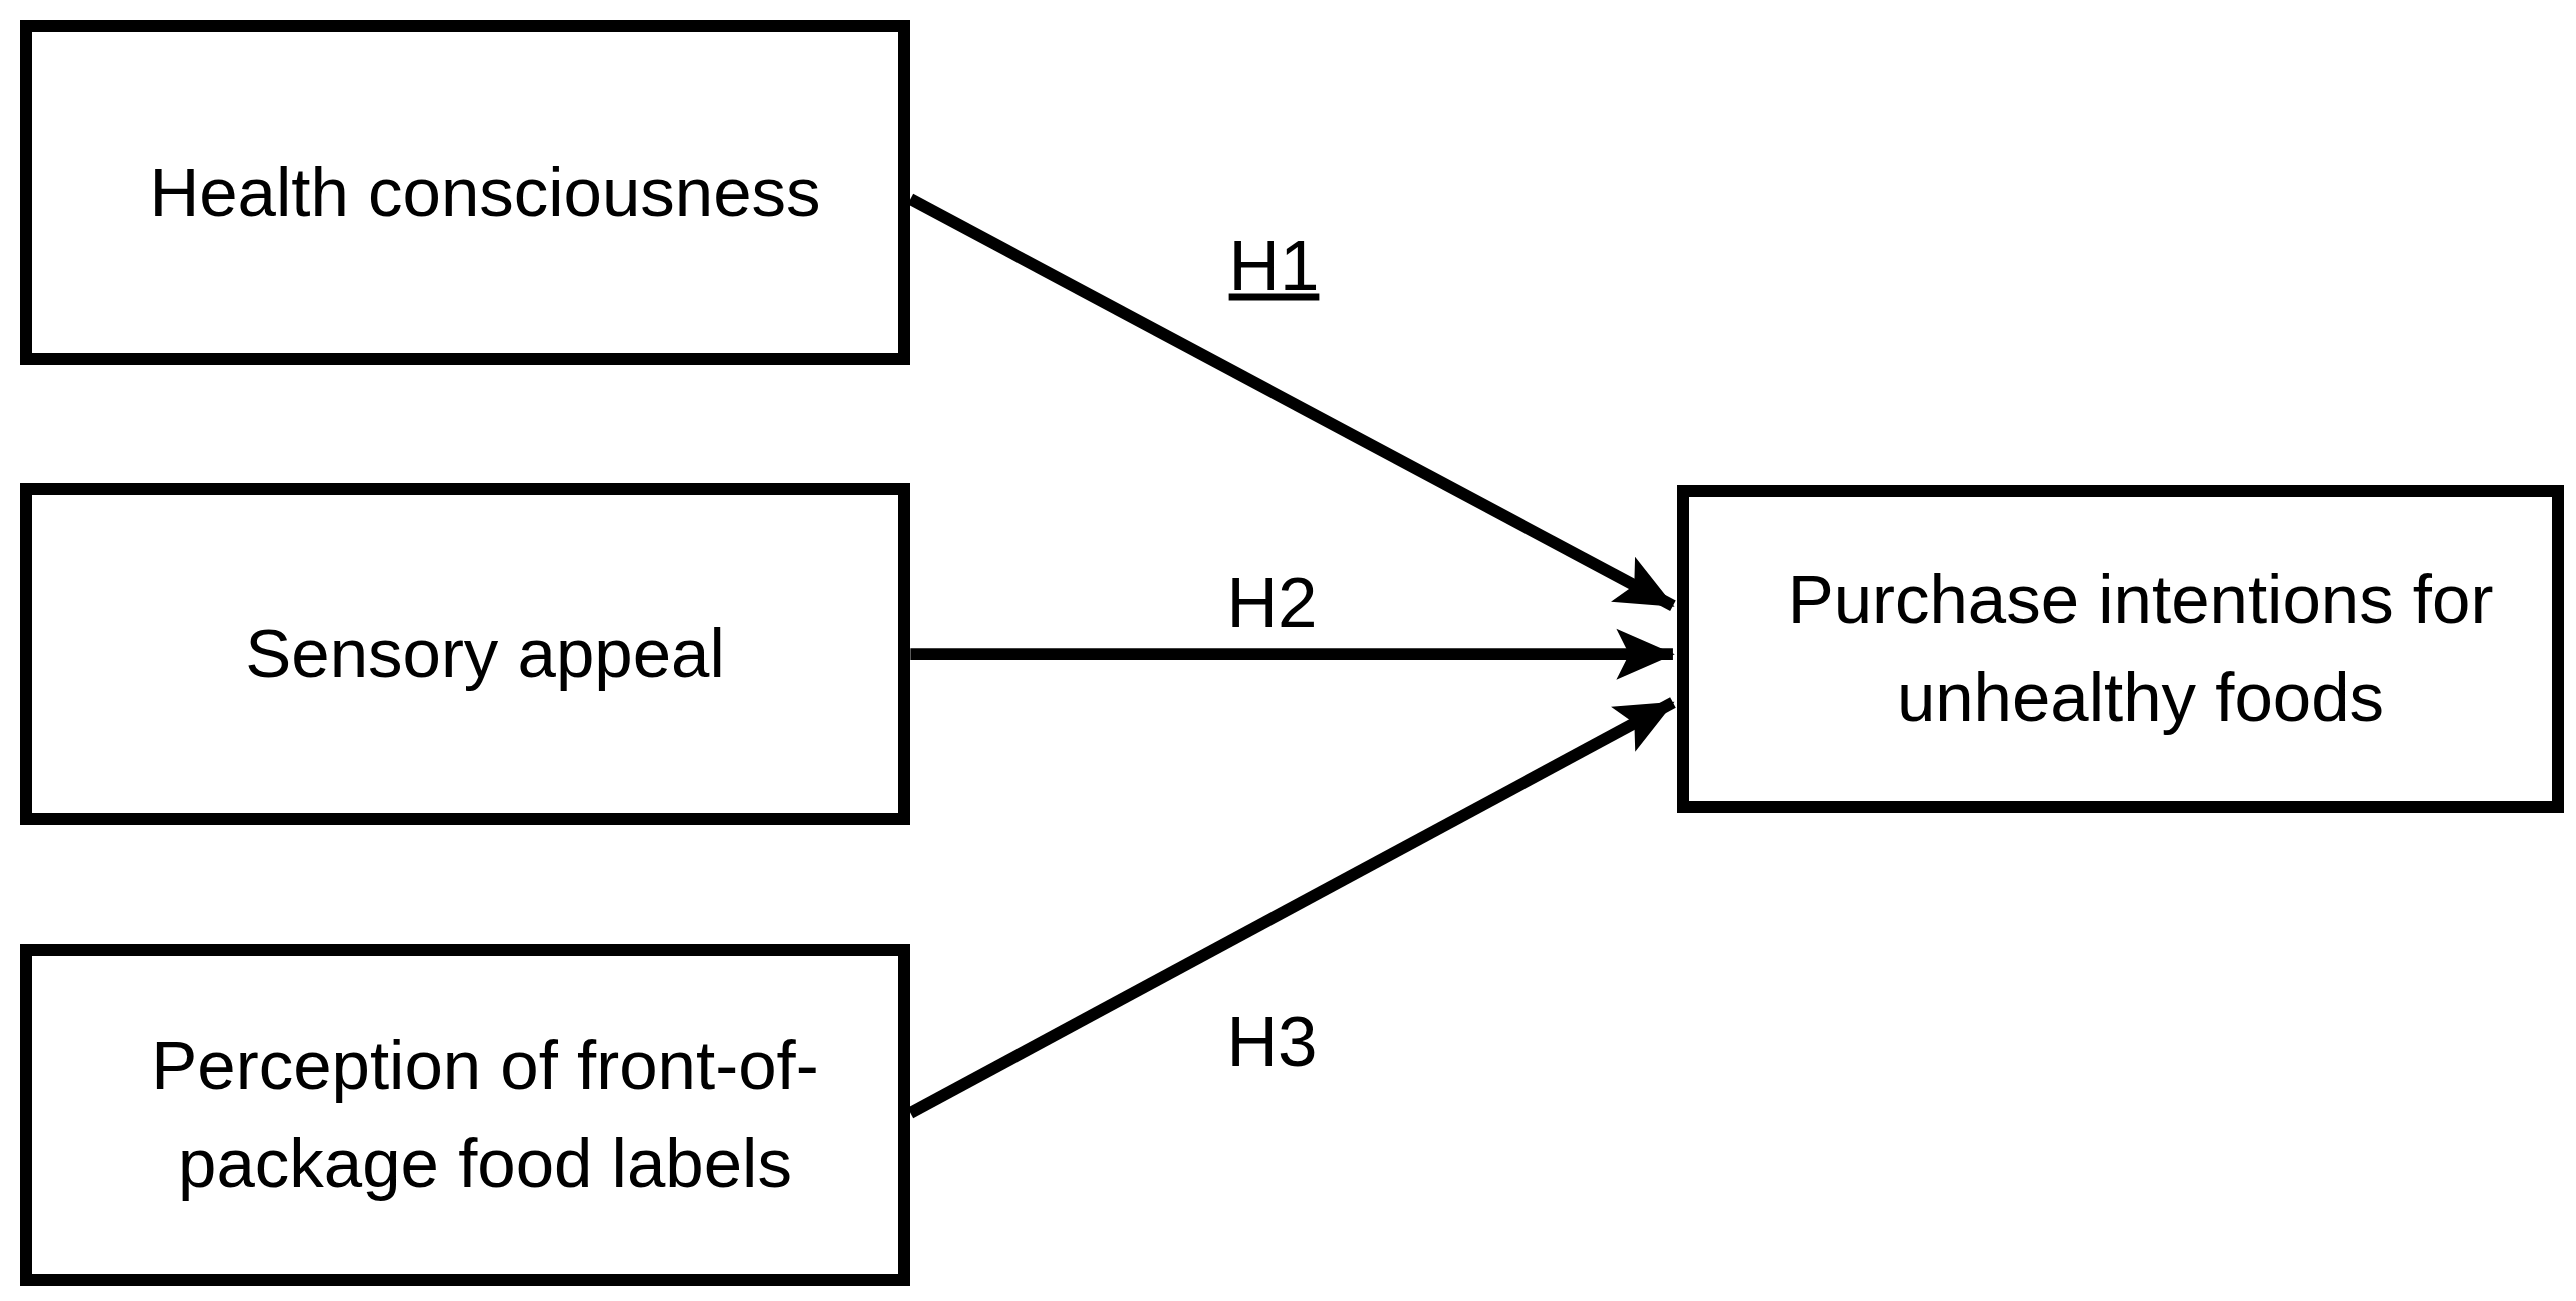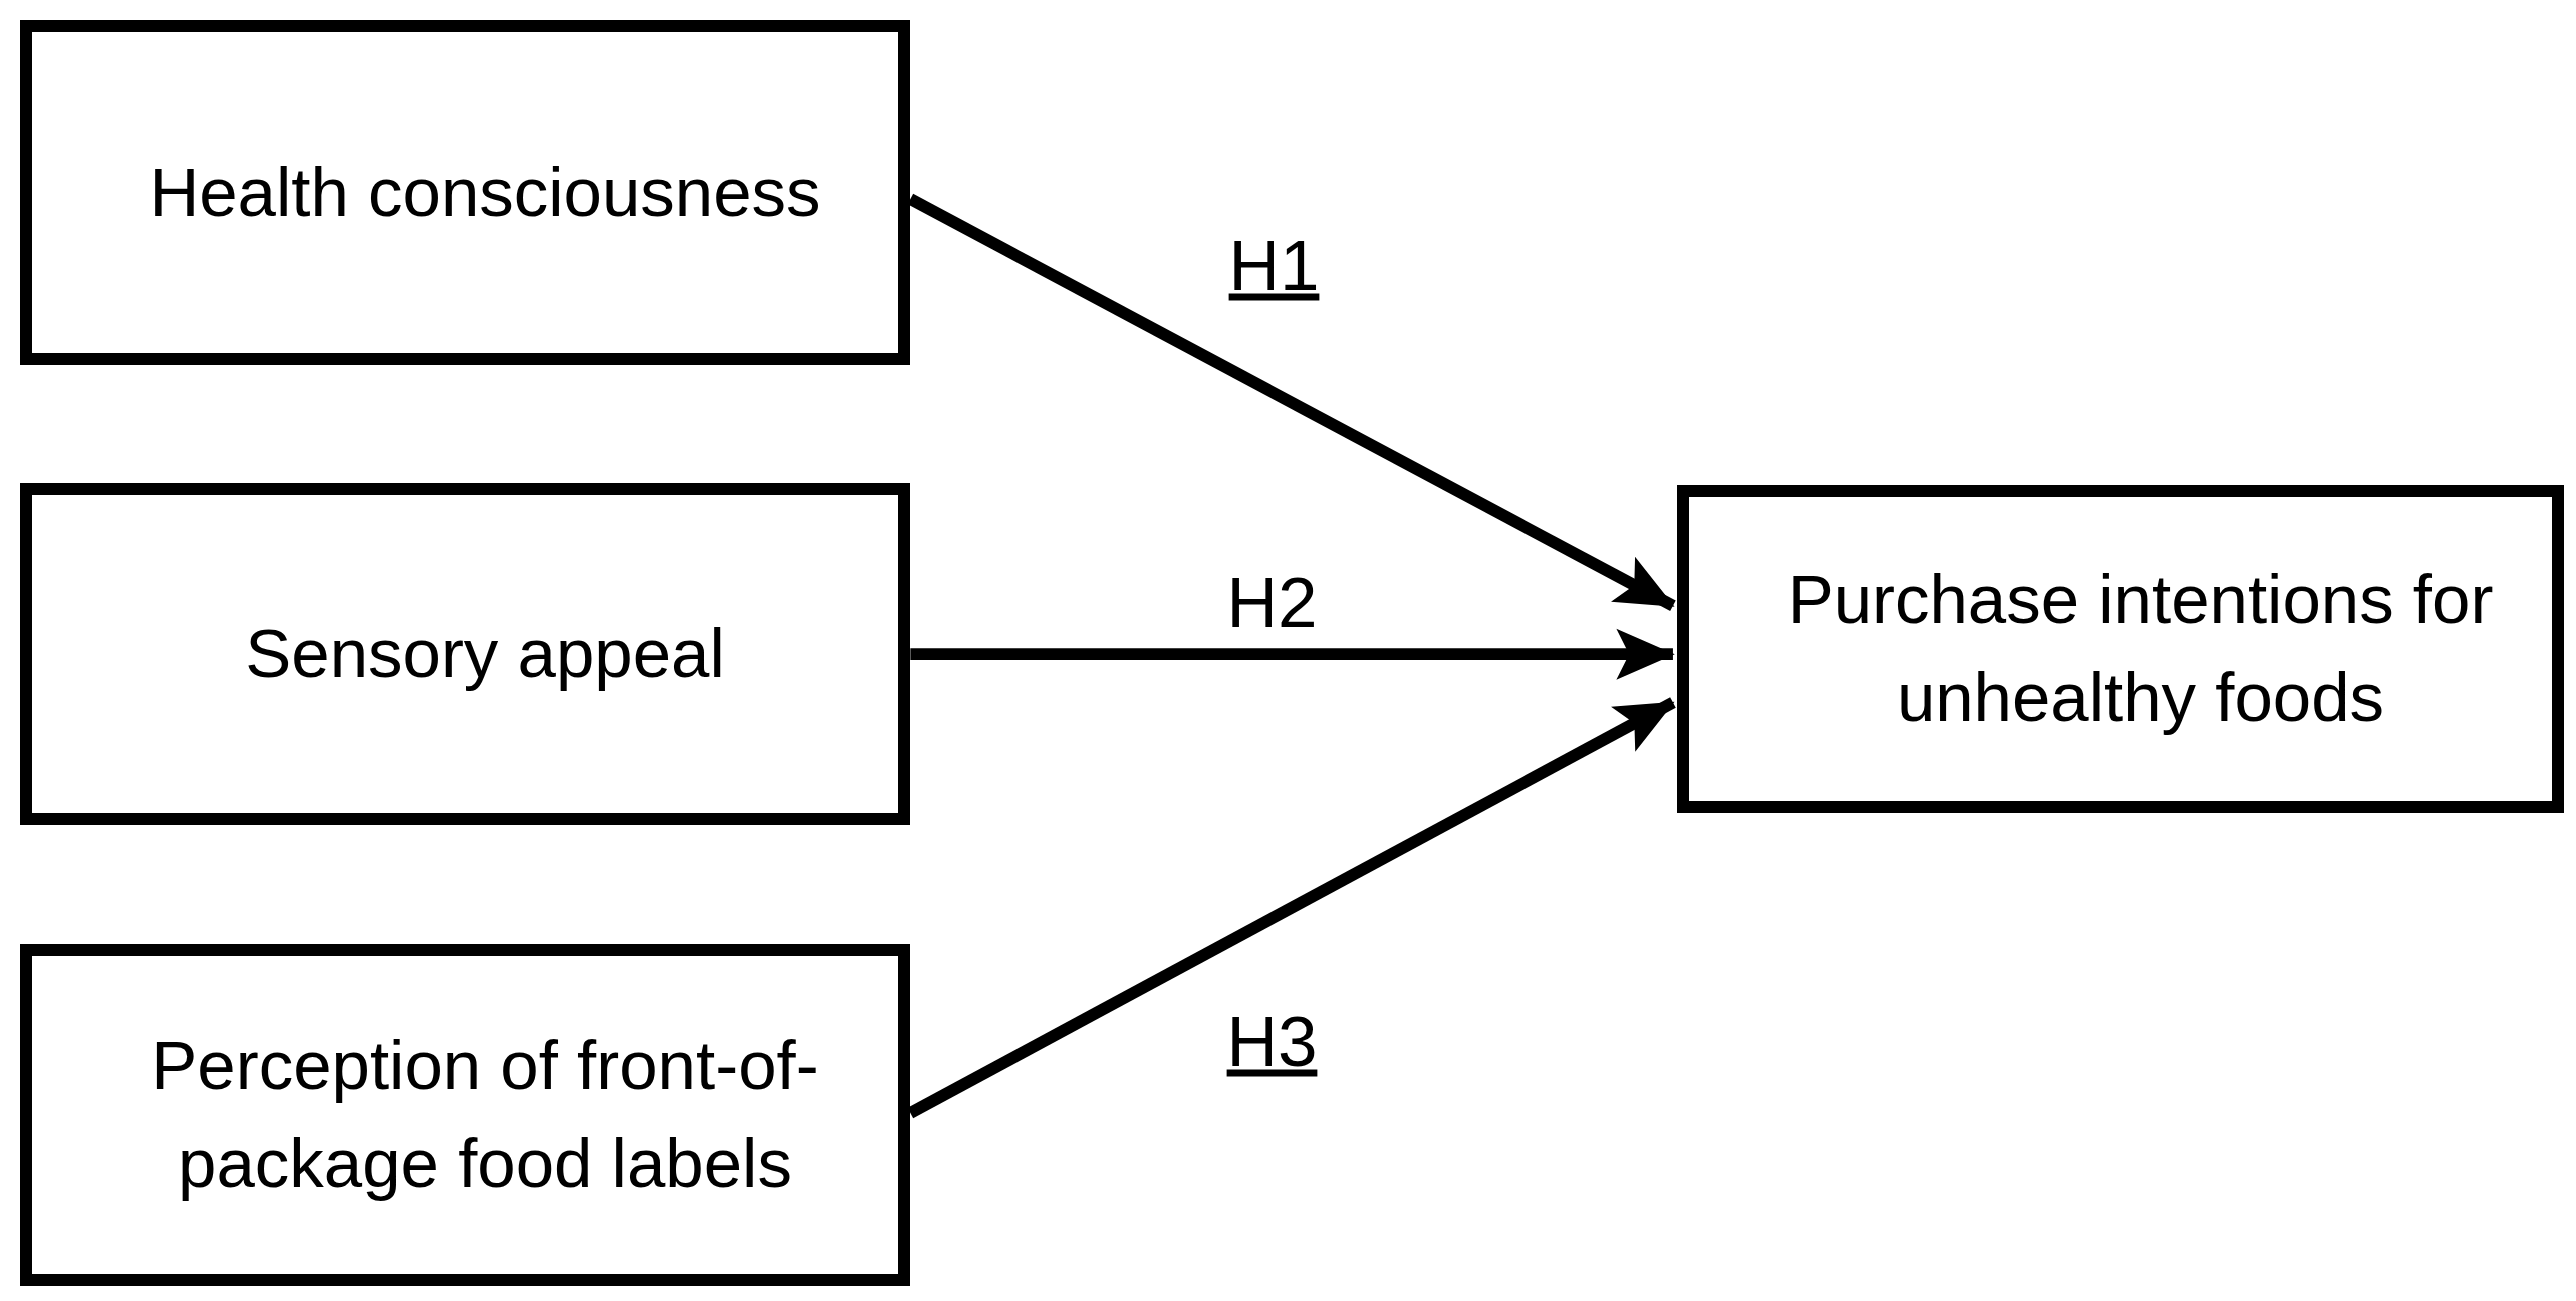--- a/index.html
+++ b/index.html
@@ -46,21 +46,21 @@
     height: 1302px;
   }
   
   #node-health   { left: 20px;   top: 20px;   width: 890px; height: 345px; }
   #node-sensory  { left: 20px;   top: 483px;  width: 890px; height: 342px; }
   #node-fop      { left: 20px;   top: 944px; width: 890px; height: 342px; }
   #node-purchase { left: 1677px; top: 485px;  width: 887px; height: 328px; }
   
   #label-h1 { left: 1274px; top: 265px; text-decoration: underline; }
   #label-h2 { left: 1272px; top: 602px; text-align: right; }
-  #label-h3 { left: 1272px; top: 1041px; text-decoration: underline; }
+  #label-h3 { left: 1272px; top: 1041px; }
 </style>
 </head>
 <body>
 
 <div class="canvas">
 
   <svg class="arrow-layer" viewBox="0 0 2824 1427" xmlns="http://www.w3.org/2000/svg">
     <defs>
       <marker id="arrowhead" markerUnits="userSpaceOnUse" markerWidth="70" markerHeight="60" viewBox="0 0 70 60" refX="64" refY="30" orient="auto">
         <path d="M2,2 L66,30 L2,58 L16,30 Z" fill="#000000"></path>

